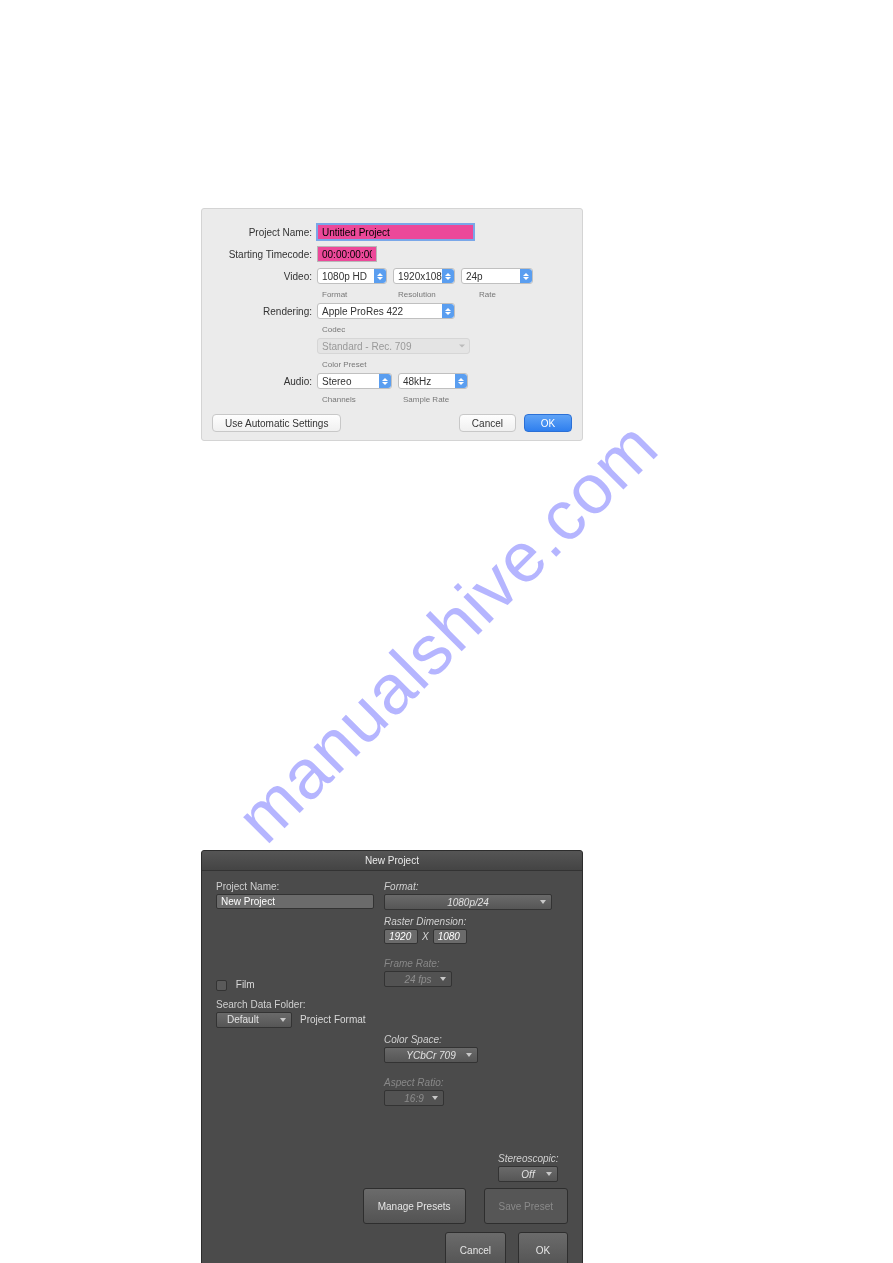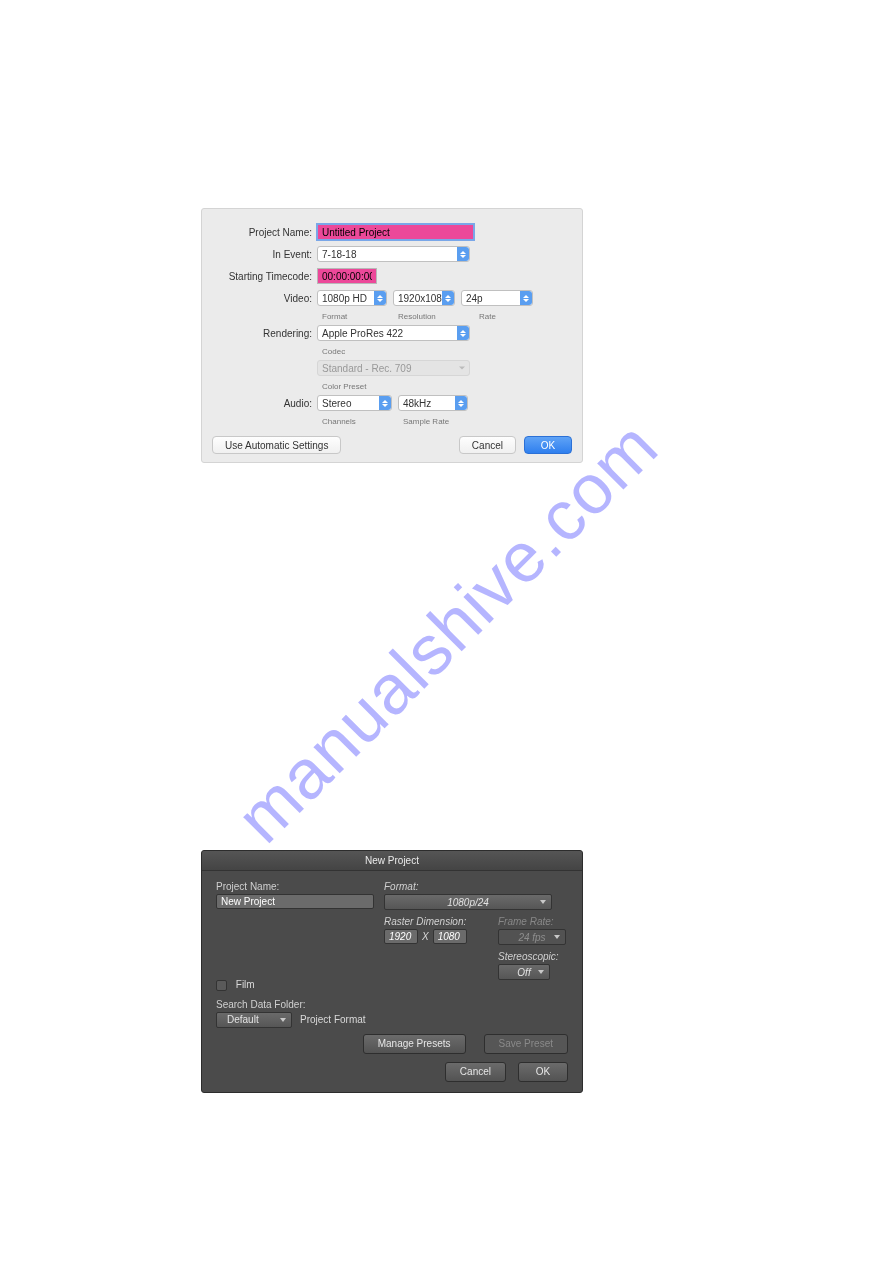--- a/index.html
+++ b/index.html
@@ -175,35 +175,35 @@
     transform: translateY(-50%);
     width: 0; height: 0;
     border-left: 3px solid transparent;
     border-right: 3px solid transparent;
     border-top: 4px solid #c8c8c8;
   }
   .dlg2 .dsel-dis {
     background: #525252;
     color: #8d8d8d;
   }
-  .dlg2 .rowflex { display: flex; gap: 14px; margin-bottom: 6px; }
+  .dlg2 .rowflex { display: flex; gap: 14px; margin-bottom: 6px; flex-direction: column; }
   .dlg2 .chk {
     width: 11px; height: 11px;
     background: #5a5a5a;
     border: 1px solid #333;
     border-radius: 2px;
     display: inline-block;
     vertical-align: middle;
   }
   .dlg2 .actions { display: flex; justify-content: flex-end; gap: 12px; padding: 6px 14px 2px 14px; }
   .dlg2 .dbtn {
     background: linear-gradient(#6b6b6b, #535353);
     border: 1px solid #2e2e2e;
     border-radius: 3px;
-    height: 20px;
+    height: 36px;
     min-width: 50px;
     padding: 0 14px;
     color: #e6e6e6;
     font-size: 10px;
     display: flex;
     align-items: center;
     justify-content: center;
   }
   .dlg2 .dbtn-dis { color: #8a8a8a; background: #565656; }
   .dlg2 .midbtns { display: flex; justify-content: flex-end; gap: 18px; padding: 2px 14px; }
@@ -212,27 +212,20 @@
 <body>
 
 <div class="watermark">manualshive.com</div>
 
 <div class="dlg1">
   <div class="row">
     <span class="lbl">Project Name:</span>
     <input type="text" class="txt-proj" value="Untitled Project" style="">
   </div>
   <div class="row">
-    <span class="lbl">In Event:</span>
-    <div class="sel" style="width:153px">
-      <span>7-18-18</span>
-      <span class="arr"></span>
-    </div>
-  </div>
-  <div class="row">
     <span class="lbl">Starting Timecode:</span>
     <input type="text" class="txt-tc" value="00:00:00:00" style="">
   </div>
   <div class="row">
     <span class="lbl">Video:</span>
     <div class="sel" style="width:70px">
       <span>1080p HD</span>
       <span class="arr"></span>
     </div>
     <div class="sel" style="width:62px">
@@ -244,21 +237,21 @@
       <span class="arr"></span>
     </div>
   </div>
   <div class="sublbl-row">
     <span class="sublbl" style="width:76px">Format</span>
     <span class="sublbl" style="width:81px">Resolution</span>
     <span class="sublbl">Rate</span>
   </div>
   <div class="row">
     <span class="lbl">Rendering:</span>
-    <div class="sel" style="width:153px">
+    <div class="sel" style="width:138px">
       <span>Apple ProRes 422</span>
       <span class="arr"></span>
     </div>
   </div>
   <div class="sublbl-row">
     <span class="sublbl">Codec</span>
   </div>
   <div class="row">
     <span class="lbl"></span>
     <div class="sel-dis" style="width:153px">
@@ -326,24 +319,40 @@
           </div>
         </div>
         <div style="flex:0 0 70px">
           <div class="lab lab-dis">Frame Rate:</div>
           <div class="dsel dsel-dis" style="width:68px">
             <span>24 fps</span>
             <span class="dar"></span>
           </div>
         </div>
       </div>
+      <div class="rowflex">
+        <div style="flex:1">
+          <div class="lab">Color Space:</div>
+          <div class="dsel" style="width:94px">
+            <span>YCbCr 709</span>
+            <span class="dar"></span>
+          </div>
+        </div>
+        <div style="flex:0 0 70px">
+          <div class="lab lab-dis">Aspect Ratio:</div>
+          <div class="dsel dsel-dis" style="width:60px">
+            <span>16:9</span>
+            <span class="dar"></span>
+          </div>
+        </div>
+      </div>
       <div style="display:flex;justify-content:flex-end">
         <div style="flex:0 0 70px">
           <div class="lab">Stereoscopic:</div>
-          <div class="dsel" style="width:52px">
+          <div class="dsel" style="width:60px">
             <span>Off</span>
             <span class="dar"></span>
           </div>
         </div>
       </div>
     </div>
   </div>
   <div class="midbtns">
     <div class="dbtn" style="min-width:82px">Manage Presets</div>
     <div class="dbtn dbtn-dis" style="min-width:70px">Save Preset</div>

